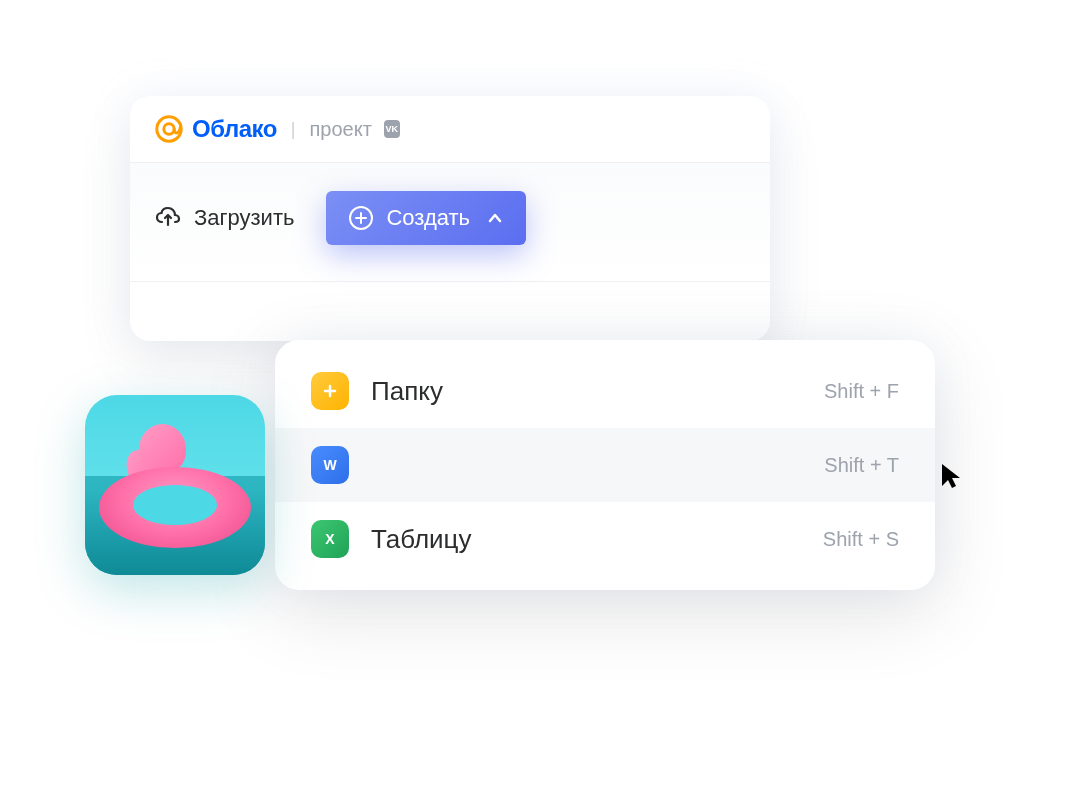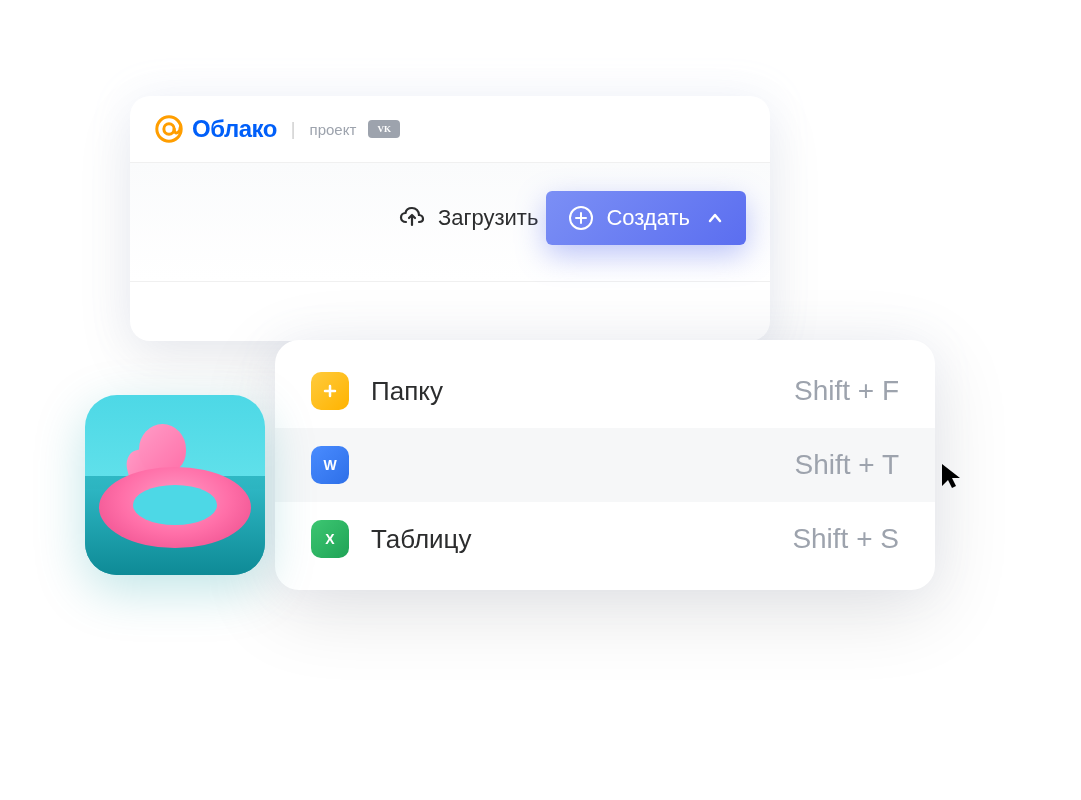--- a/index.html
+++ b/index.html
@@ -36,44 +36,42 @@
       color: #005ff9;
       letter-spacing: -0.5px;
     }
     .divider {
       color: #d0d0d0;
       margin: 0 6px;
       font-size: 18px;
     }
     .project-label {
       color: #9da3ad;
-      font-size: 15px;
+      font-size: 20px;
     }
     .vk-badge {
       display: inline-flex;
       align-items: center;
       justify-content: center;
-      width: 32px;
+      width: 16px;
       height: 18px;
       background: #9da3ad;
       border-radius: 4px;
       color: #fff;
       font-size: 9px;
       font-weight: 700;
       margin-left: 4px;
-      font-family: Liberation Serif, serif;
     }
     .toolbar {
       display: flex;
       align-items: center;
       padding: 28px 24px 36px;
-      gap: 8px;
+      gap: 32px;
       border-top: 1px solid #f0f0f0;
       background: linear-gradient(180deg, #fafbfc 0%, #fff 100%);
-      justify-content: flex-end;
     }
     .upload-btn {
       display: flex;
       align-items: center;
       gap: 12px;
       background: transparent;
       border: none;
       font-size: 22px;
       color: #2c2d2e;
       cursor: pointer;
@@ -140,21 +138,21 @@
     }
     .icon-folder { background: linear-gradient(135deg, #ffcb3d, #ffb300); }
     .icon-doc { background: linear-gradient(135deg, #4a8cff, #2d6fe8); }
     .icon-sheet { background: linear-gradient(135deg, #3dc772, #1fa356); }
     .item-label {
       font-size: 26px;
       color: #2c2d2e;
       flex: 1;
     }
     .item-shortcut {
-      font-size: 28px;
+      font-size: 20px;
       color: #9da3ad;
     }
     .thumbnail {
       position: absolute;
       top: 395px;
       left: 85px;
       width: 180px;
       height: 180px;
       border-radius: 32px;
       overflow: hidden;

